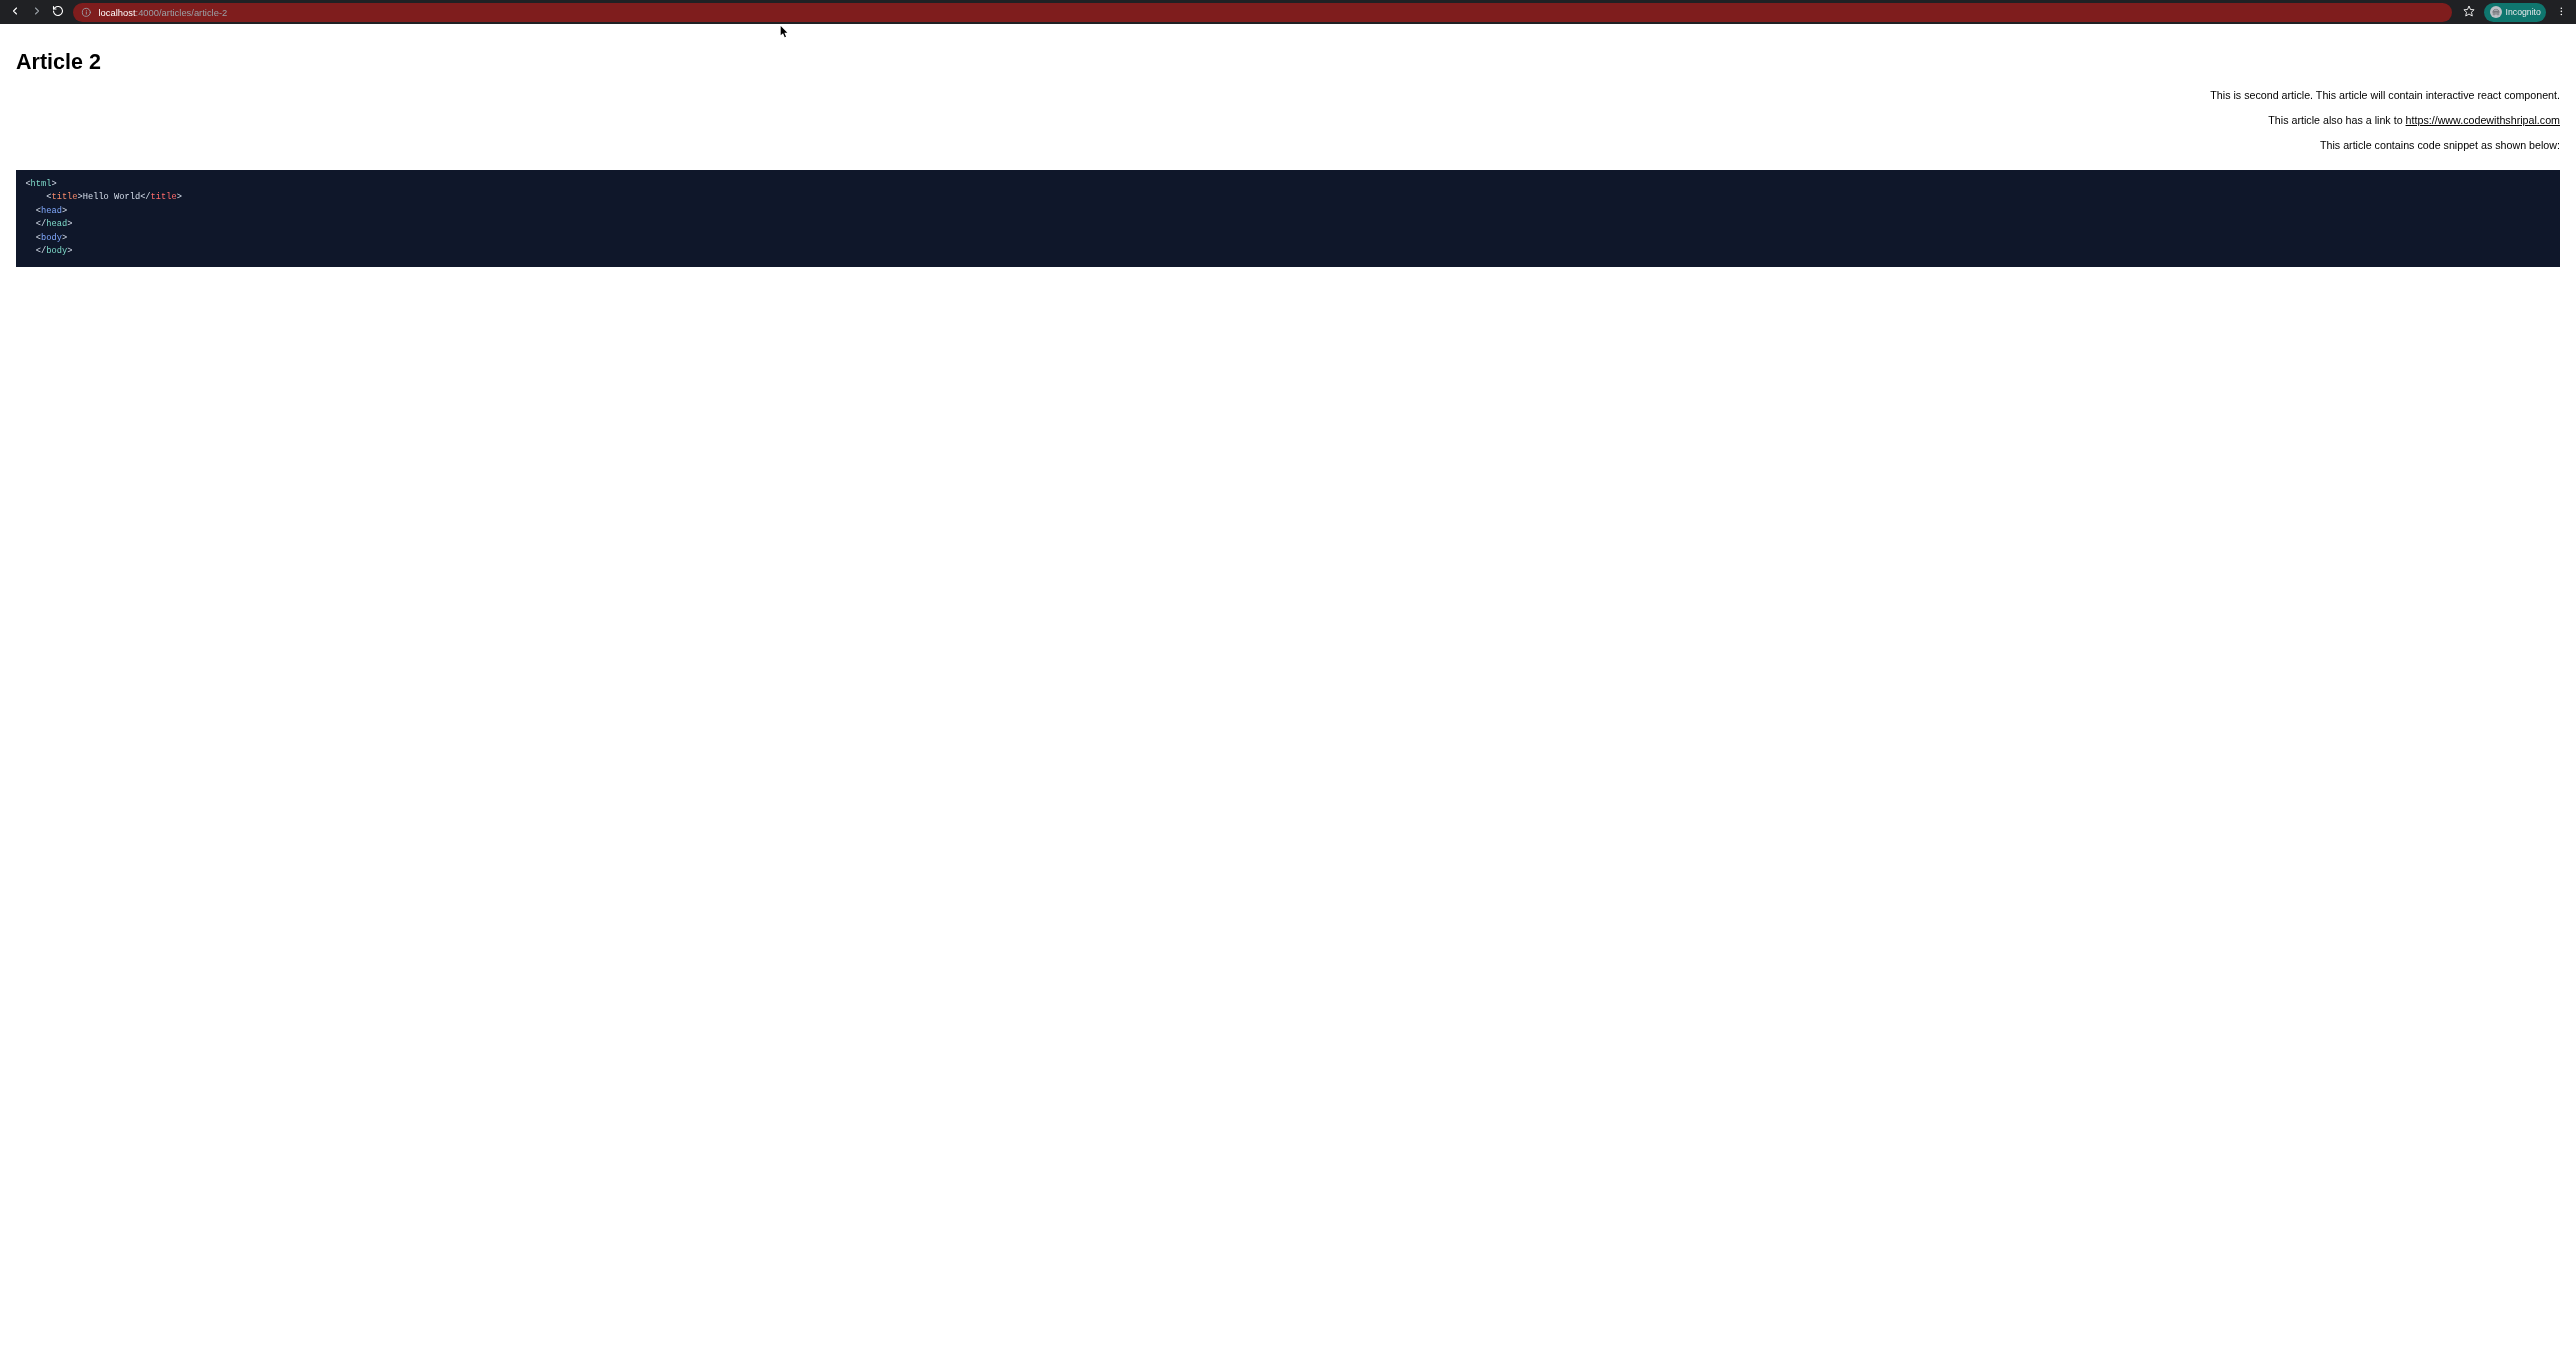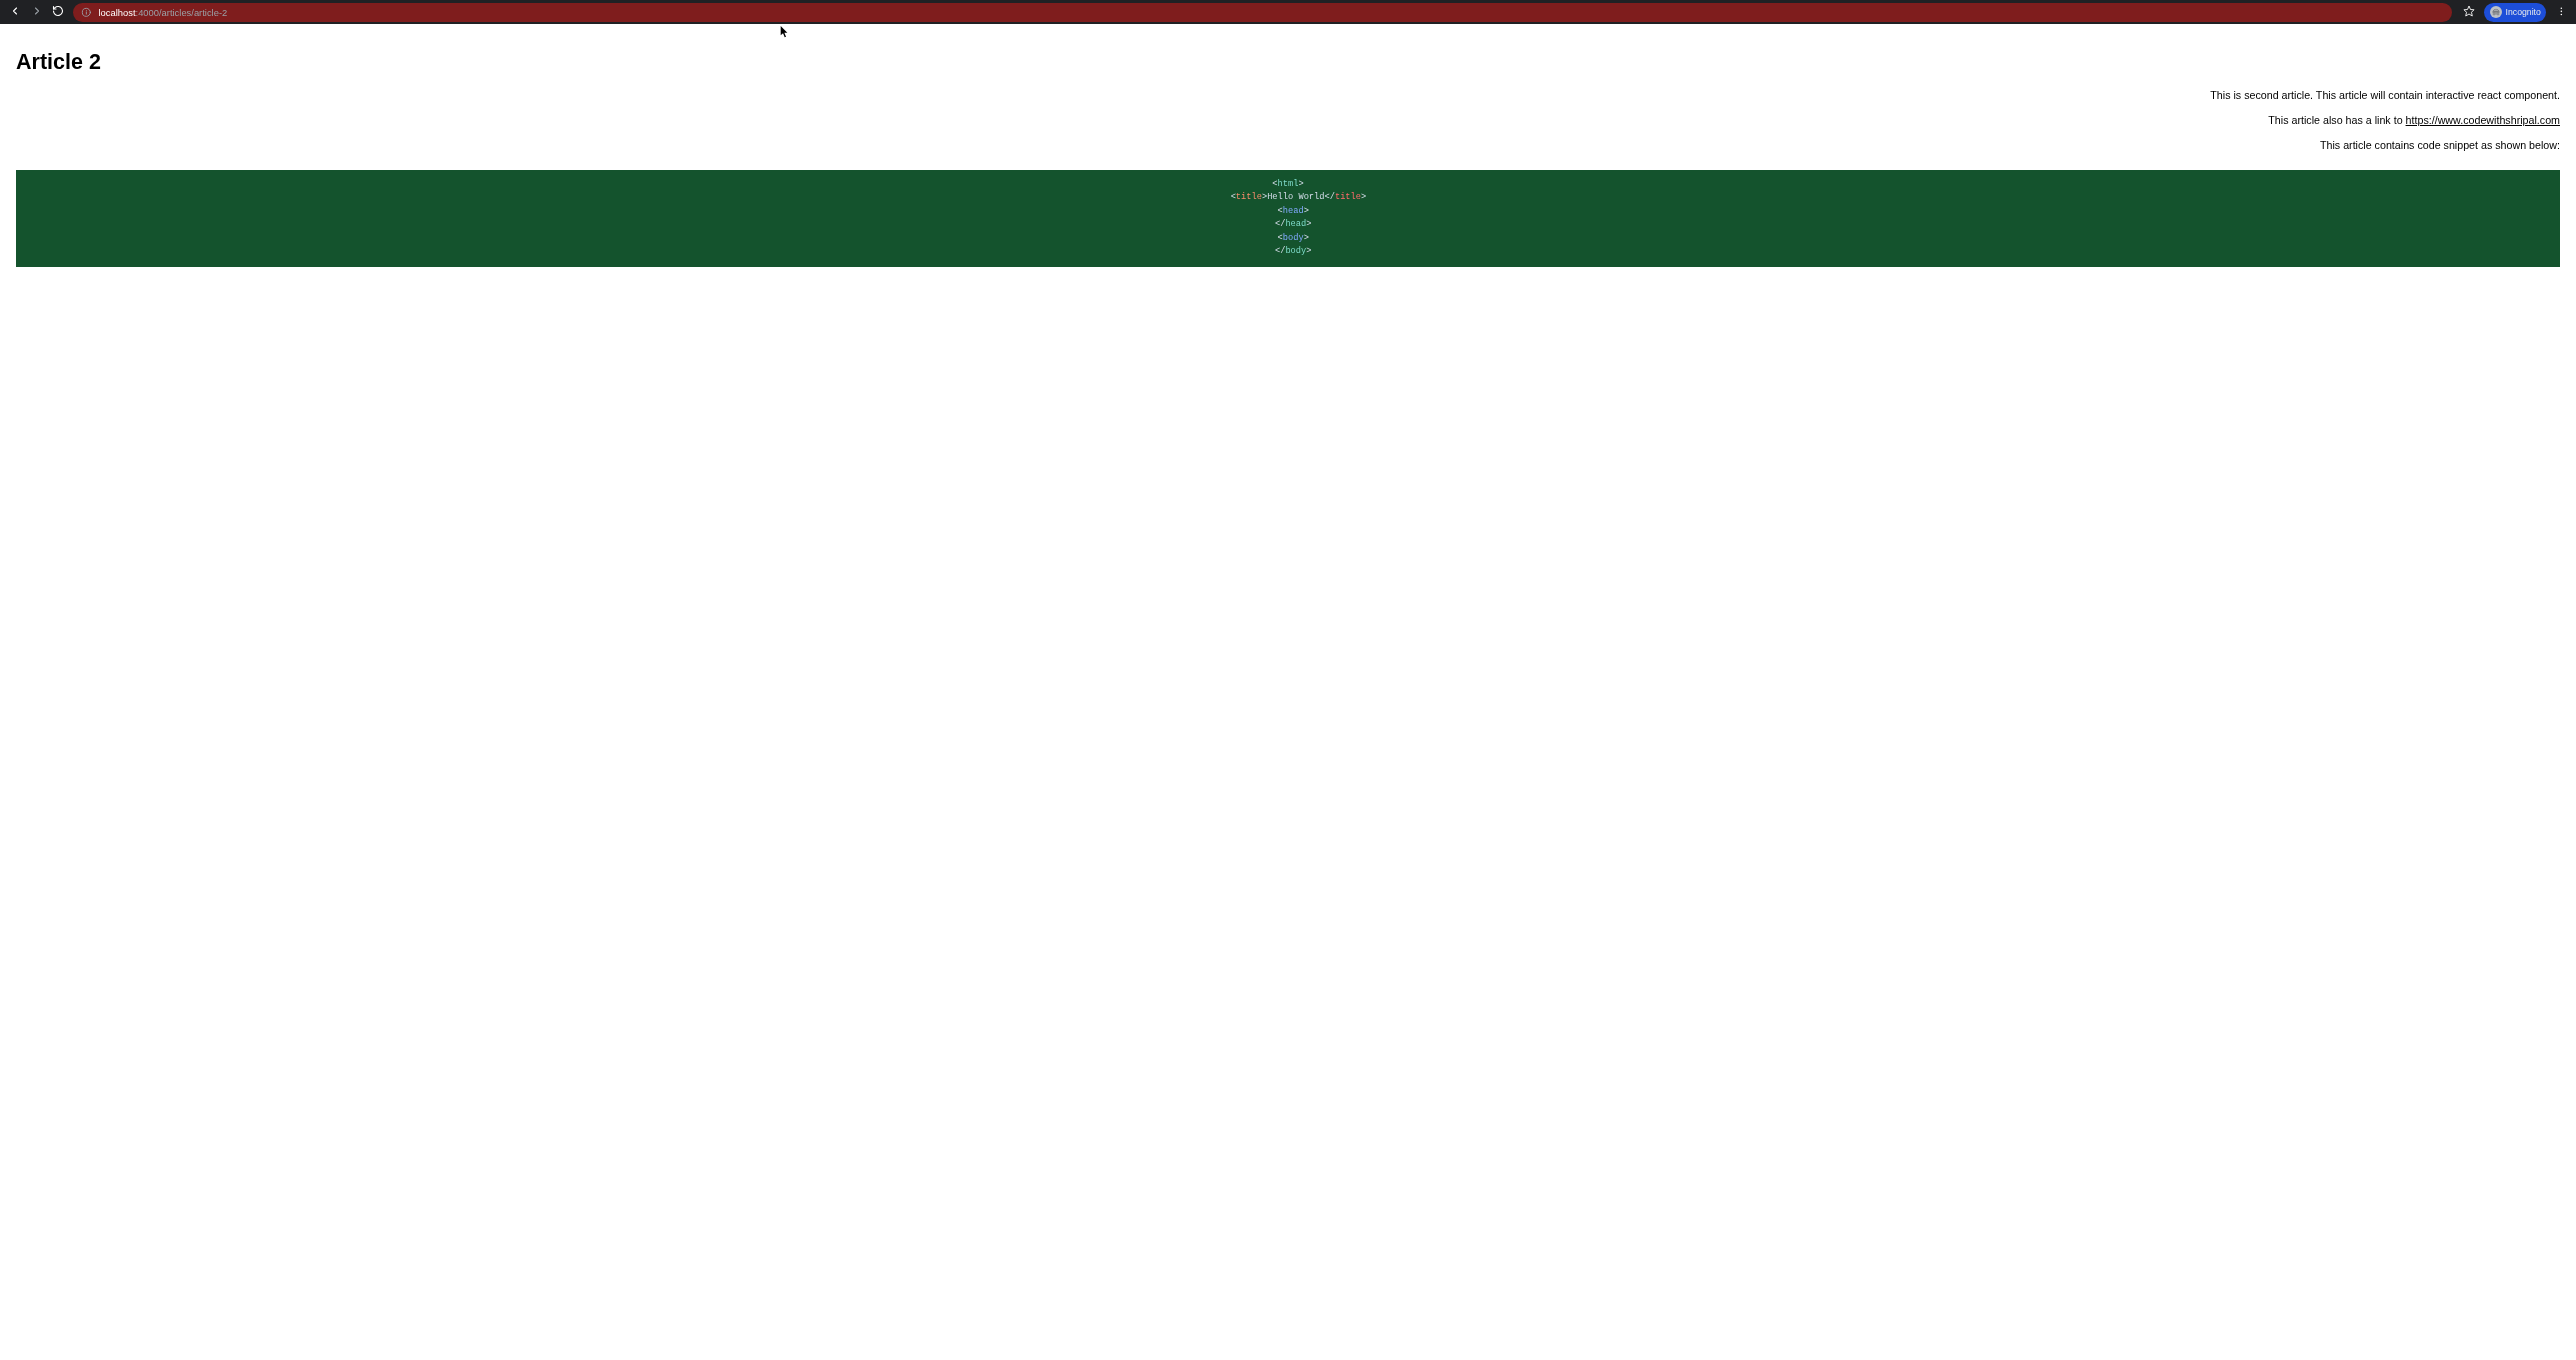--- a/index.html
+++ b/index.html
@@ -73,21 +73,21 @@
       color: #ffffff;
     }
     .star-btn {
       width: 19px;
       margin-left: 2.7px;
     }
     .incognito-badge {
       gap: 4px;
       padding: 0 5.4px;
       border-radius: 9.4px;
-      background: #1d4ed8;
+      background: #0f766e;
       margin-left: 2.7px;
     }
     .incognito-badge .label {
       font-size: 8.7px;
       color: #e8eaed;
     }
     .incognito-icon-circle {
       width: 12px;
       height: 12px;
       background: #bdc1c6;
@@ -117,29 +117,28 @@
       margin-bottom: 9.4px;
       text-align: right;
     }
     .page a.content-link {
       color: #000;
       text-decoration: underline;
     }
 
     
     .code-block {
-      background: #14532d;
+      background: #0f172a;
       color: #d6deeb;
       padding: 8px 9.4px;
       font-family: "SFMono-Regular", Consolas, "Liberation Mono", Menlo, monospace;
       font-size: 8.7px;
       line-height: 1.55;
       margin-top: 16px;
       overflow-x: auto;
-      text-align: center;
     }
     .code-block .line {
       white-space: pre;
     }
     .punct { color: #d6deeb; }
     .tag-html { color: #7fdbca; }
     .tag-head { color: #82aaff; }
     .tag-body { color: #82aaff; }
     .tag-title { color: #f78c6c; }
     .tag-title-close { color: #ff6b6b; }

